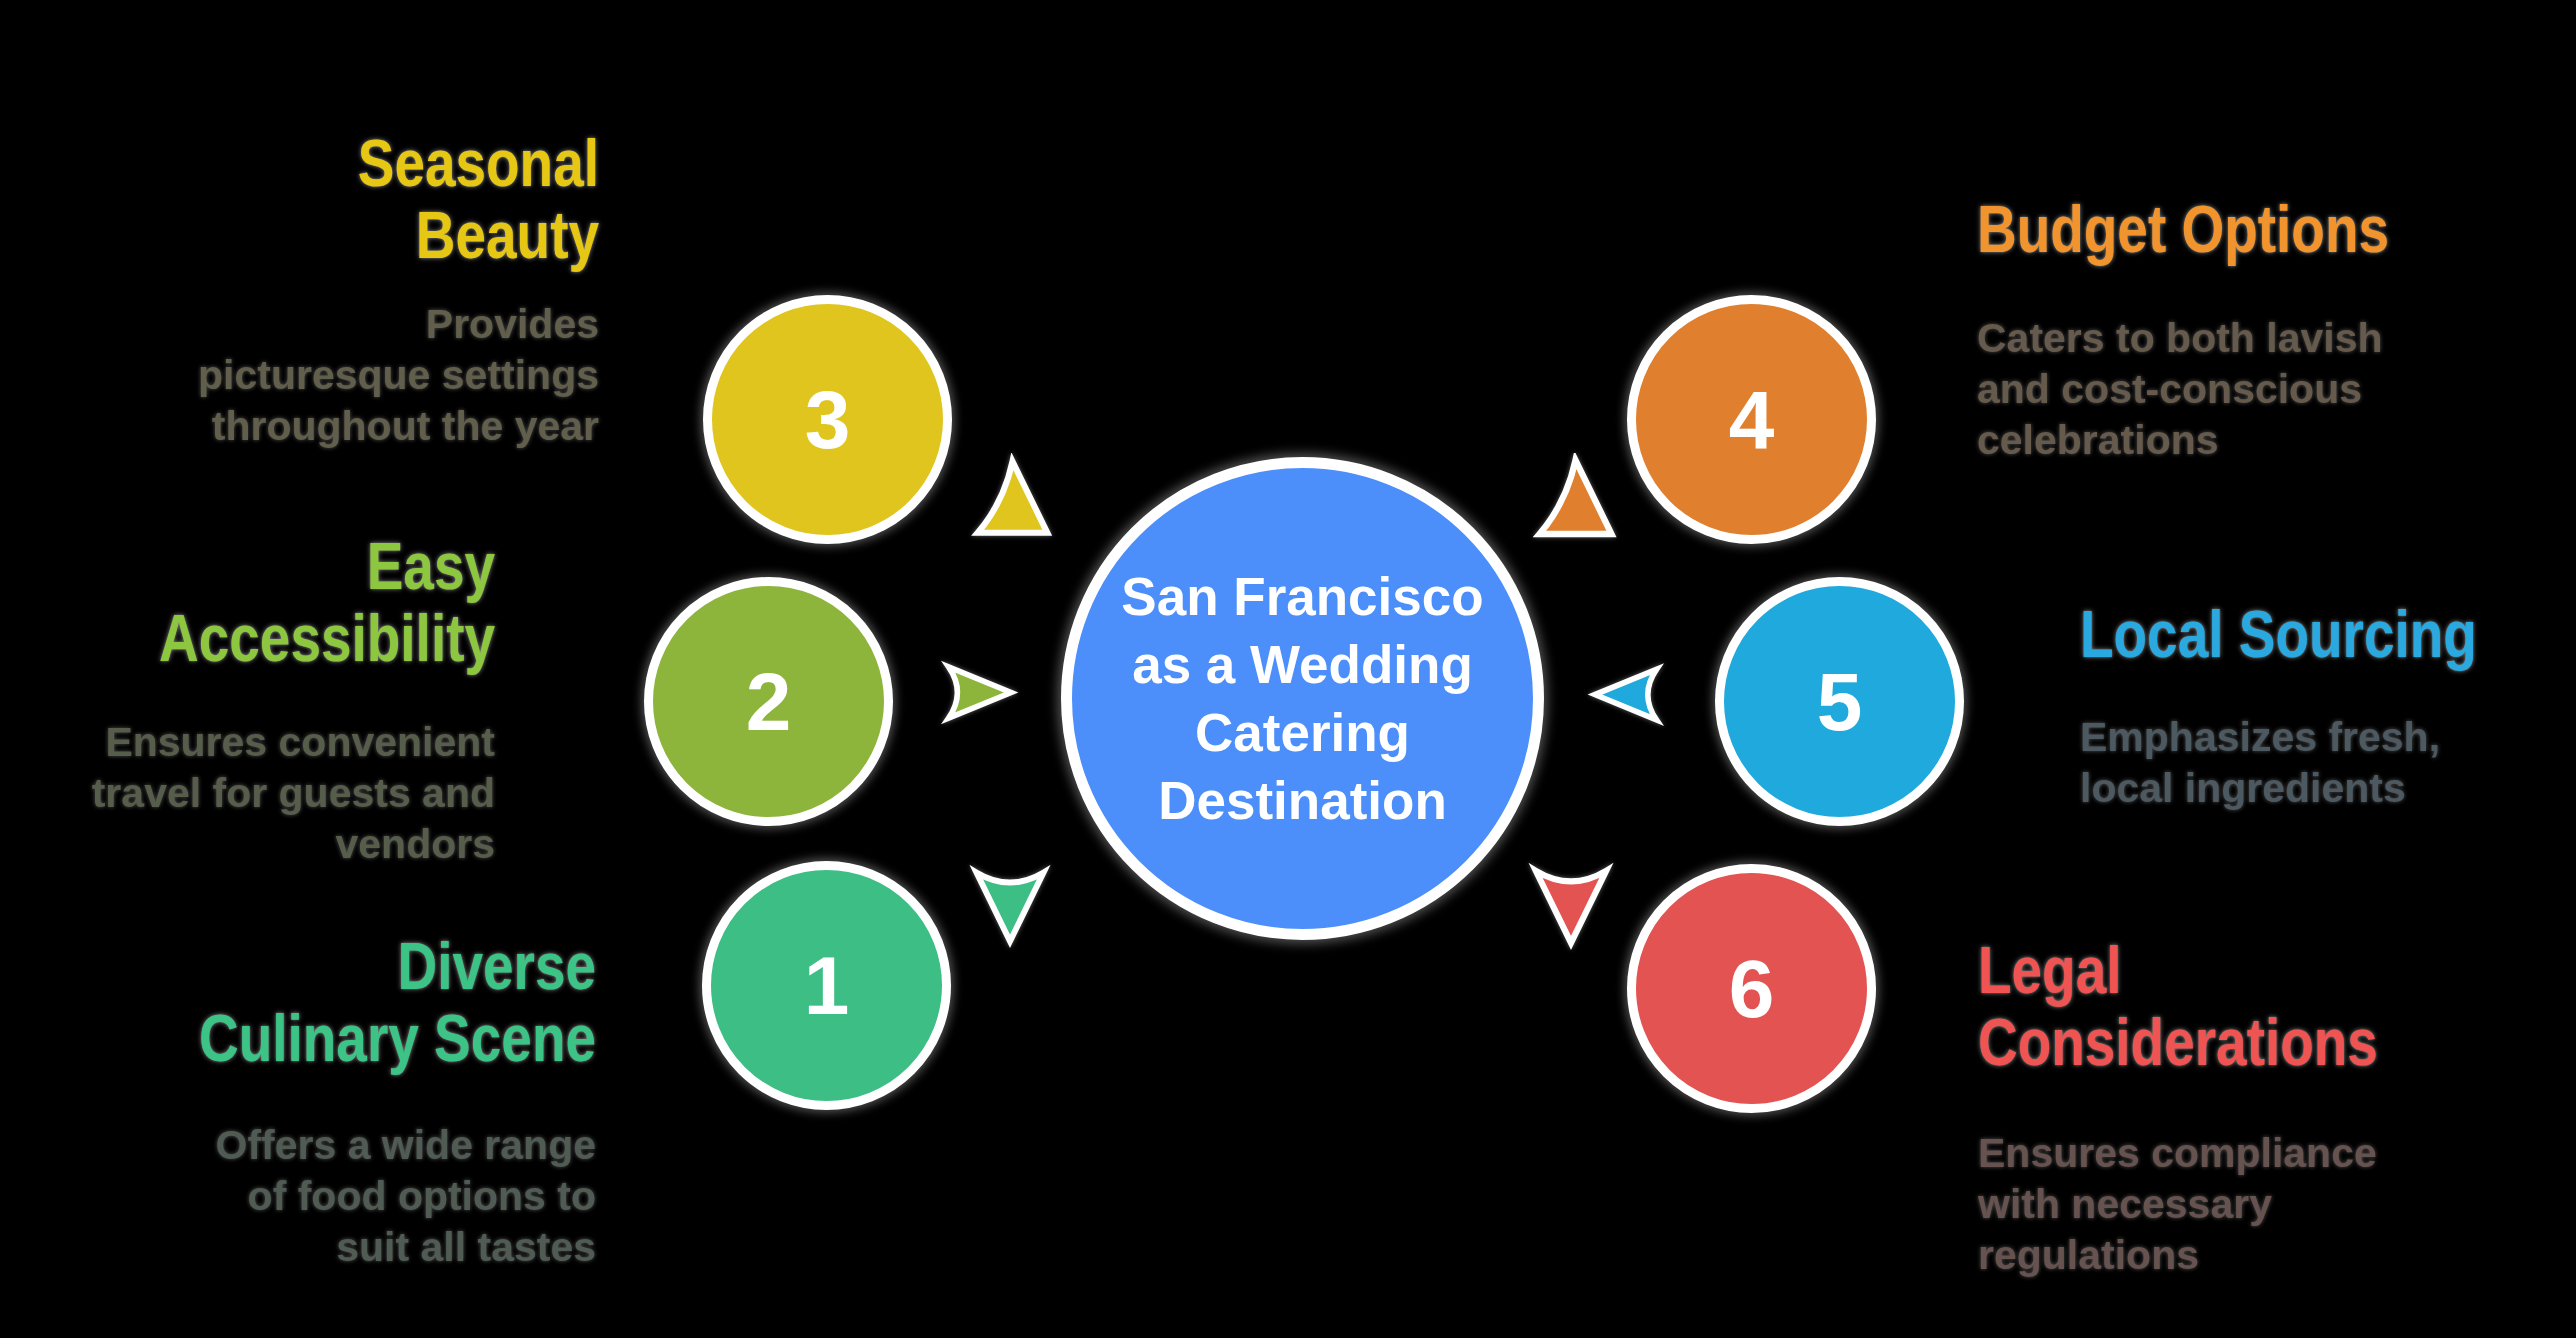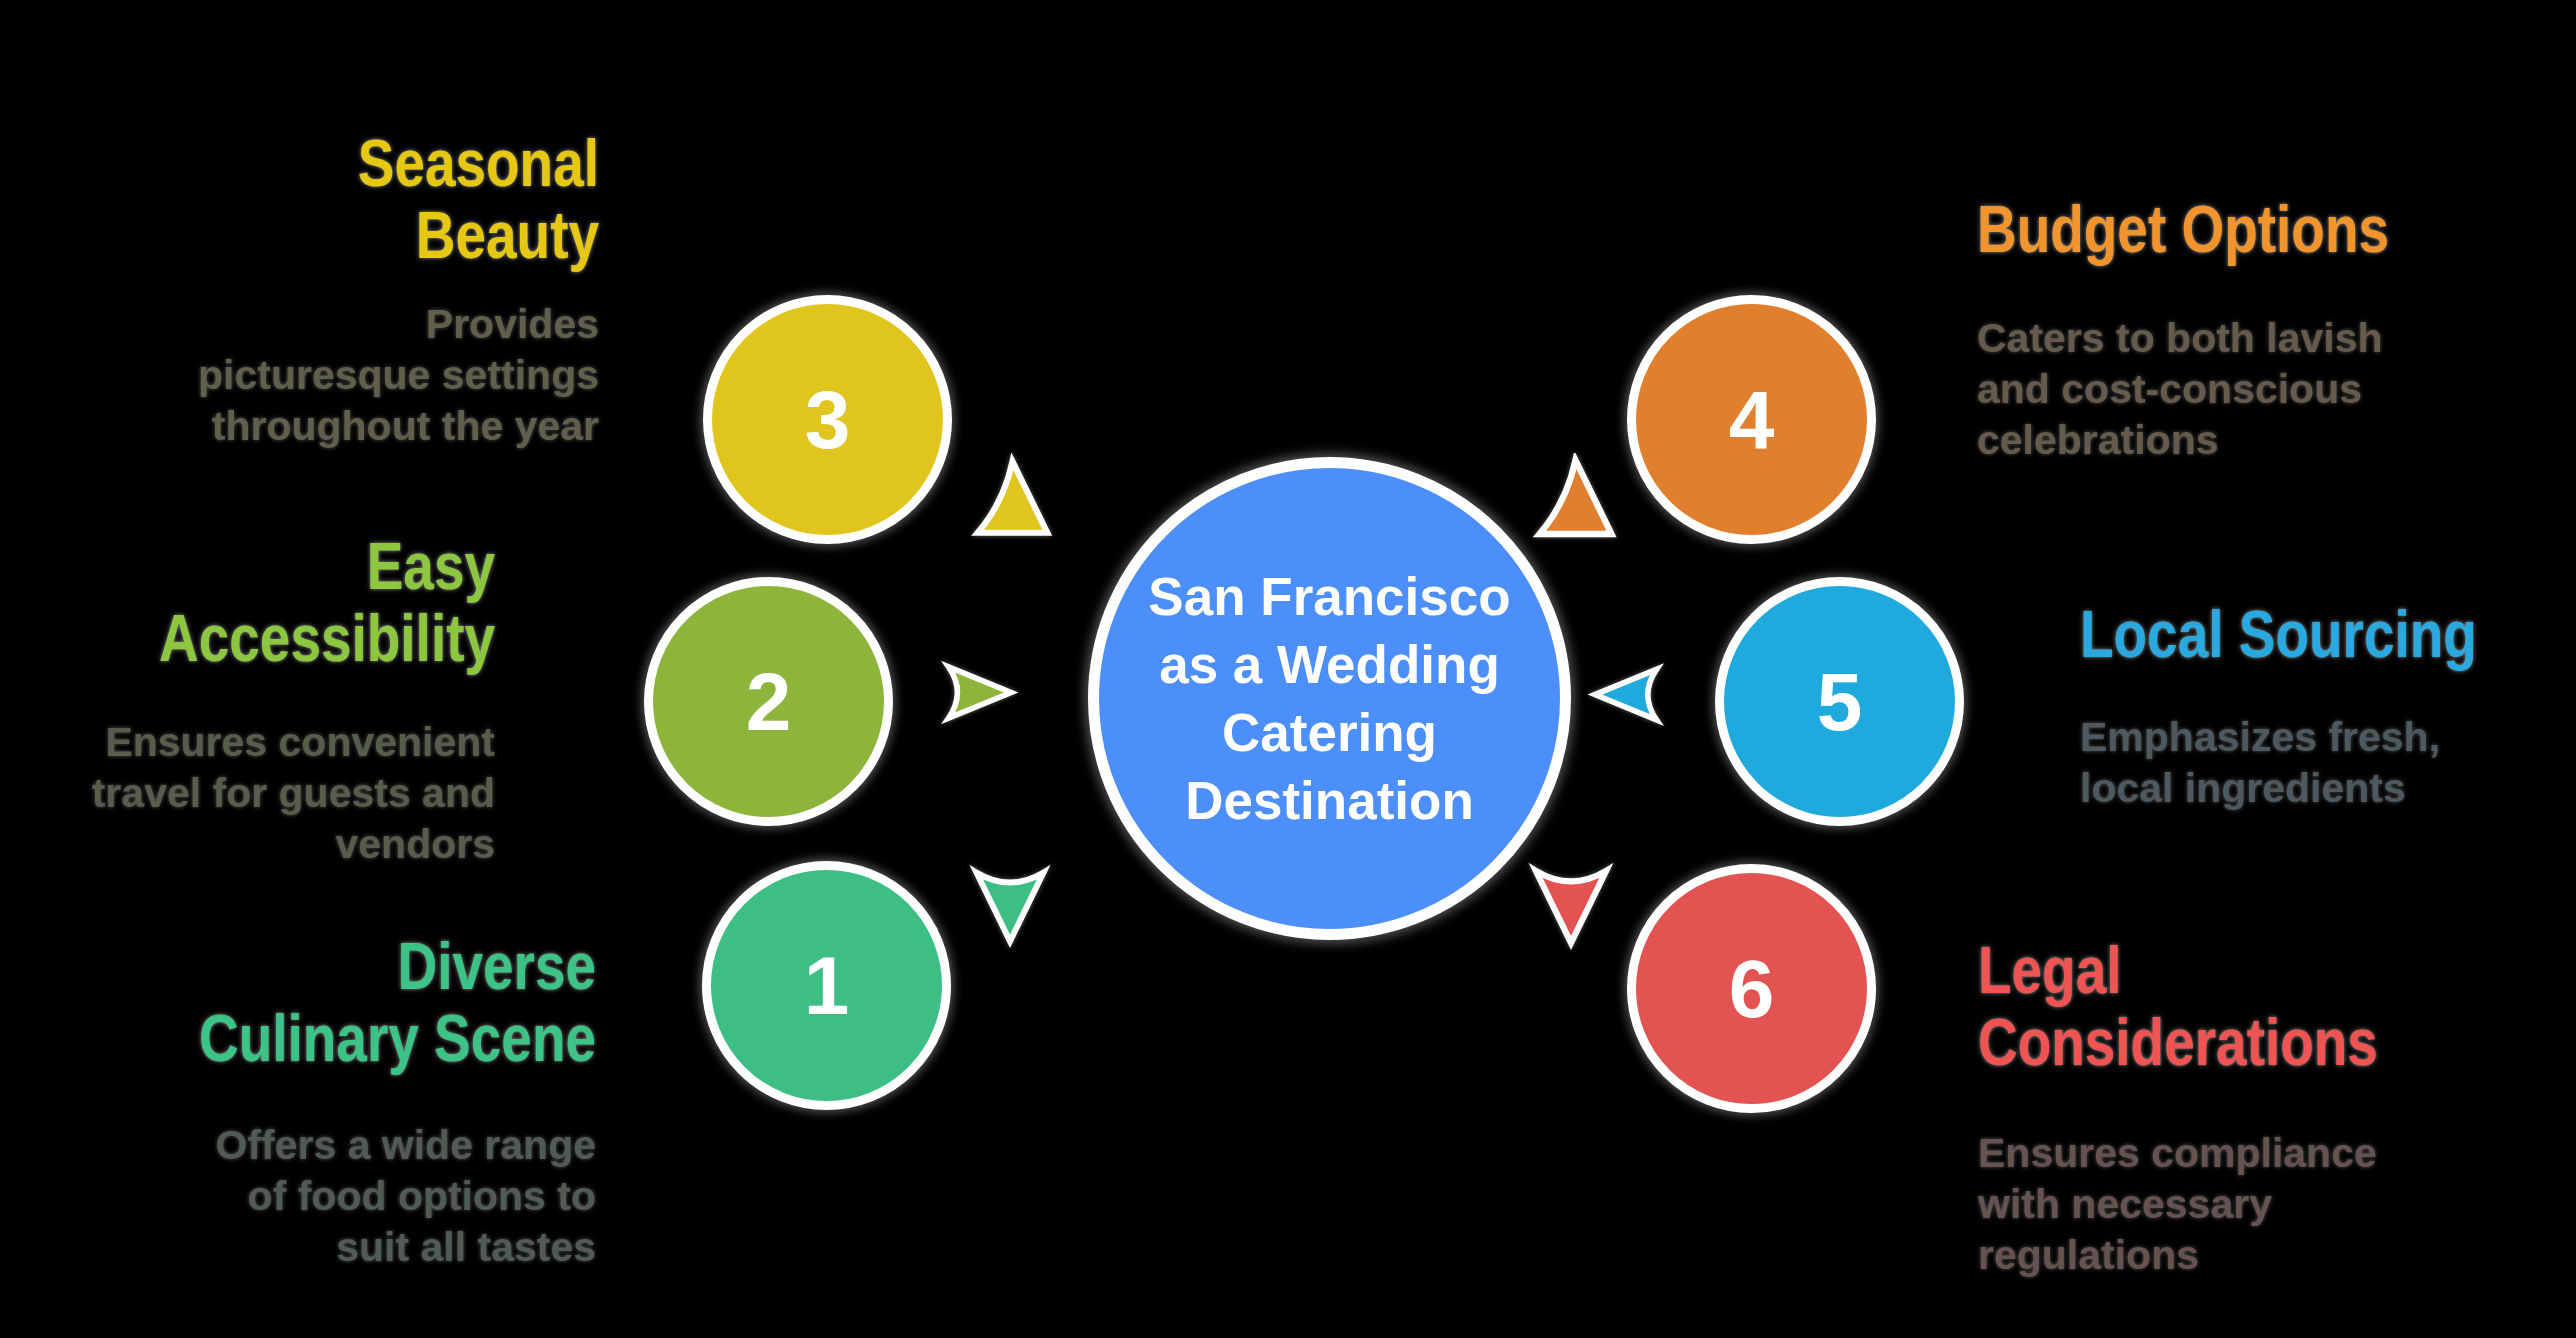--- a/index.html
+++ b/index.html
@@ -11,21 +11,21 @@
   .step-circle{
     position:absolute;width:249px;height:249px;border-radius:50%;
     border:9.3px solid #fff;box-sizing:border-box;
     display:flex;align-items:center;justify-content:center;
     box-shadow:0 0 9.3px 2.8px rgba(145,145,145,.55);
   }
   .step-circle .num{
     color:#fff;font-size:82px;font-weight:700;line-height:1;
   }
   .center-circle{
-    position:absolute;left:1088px;top:457px;width:483px;height:483px;border-radius:50%;
+    position:absolute;left:1061px;top:457px;width:483px;height:483px;border-radius:50%;
     border:11px solid #fff;box-sizing:border-box;
     display:flex;align-items:center;justify-content:center;text-align:center;
     box-shadow:0 0 11px 3.7px rgba(145,145,145,.55);
   }
   .center-circle .center-text{
     color:#fff;font-size:53px;font-weight:700;line-height:68px;white-space:pre-line;
   }
   
   .tri{position:absolute;filter:drop-shadow(0 0 2.8px rgba(150,150,150,.65));}
   .tri path{stroke:#fff;stroke-width:7;stroke-linejoin:miter;}

